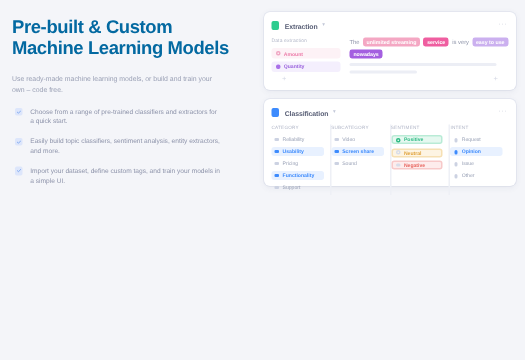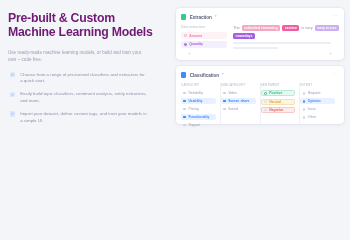--- a/index.html
+++ b/index.html
@@ -9,21 +9,21 @@
     font-family:"Liberation Sans",sans-serif;
     color:#3d4258;
     -webkit-font-smoothing:antialiased;
   }
   .page{display:flex;width:350px;height:139px;box-sizing:border-box;}
 
   
   .left{width:172px;padding:11px 10px 0 8px;box-sizing:border-box;}
   .headline{
     font-size:12.3px;line-height:14.4px;font-weight:700;
-    color:#701a75;letter-spacing:-0.25px;margin:0 0 9px 0;
+    color:#0369a1;letter-spacing:-0.25px;margin:0 0 9px 0;
     max-width:150px;
   }
   .subcopy{
     font-size:4.6px;line-height:7.4px;color:#9aa0b5;margin:0 0 8px 0;
     max-width:136px;
   }
   .bullets{margin:0;padding:0;list-style:none;}
   .bullet{display:flex;align-items:flex-start;margin-bottom:6.5px;}
   .bullet-icon{
     width:5.2px;height:5.2px;flex:0 0 5.2px;margin:0.4px 5px 0 2px;

